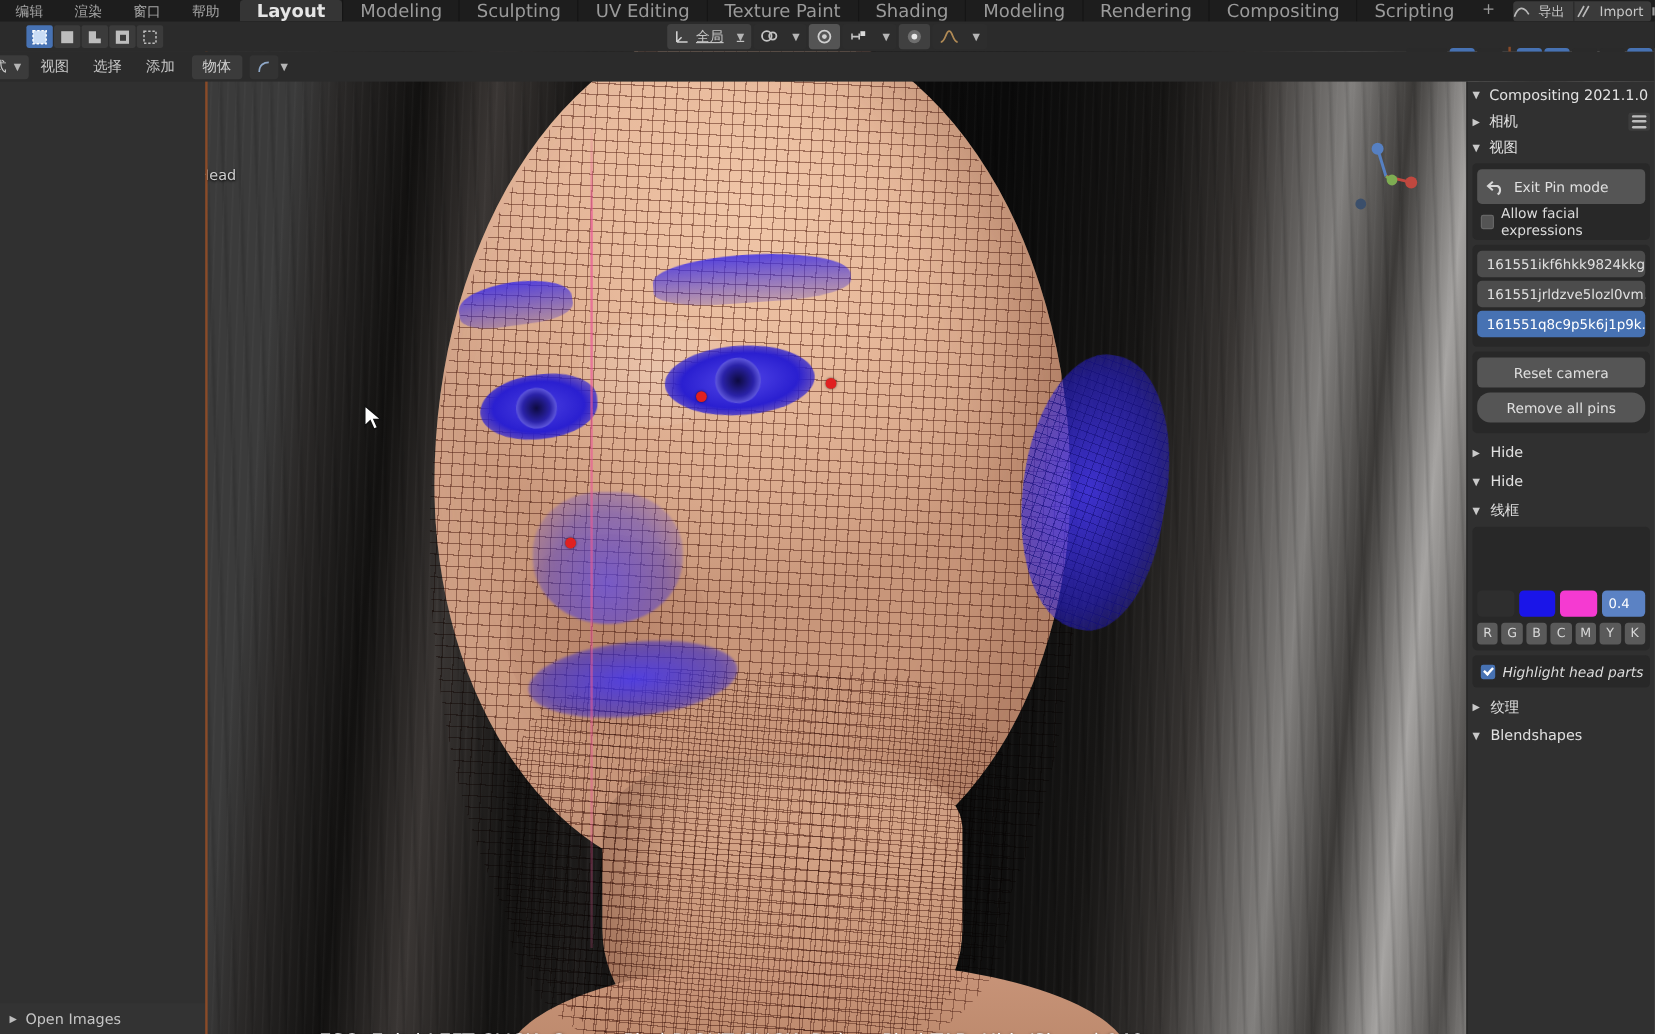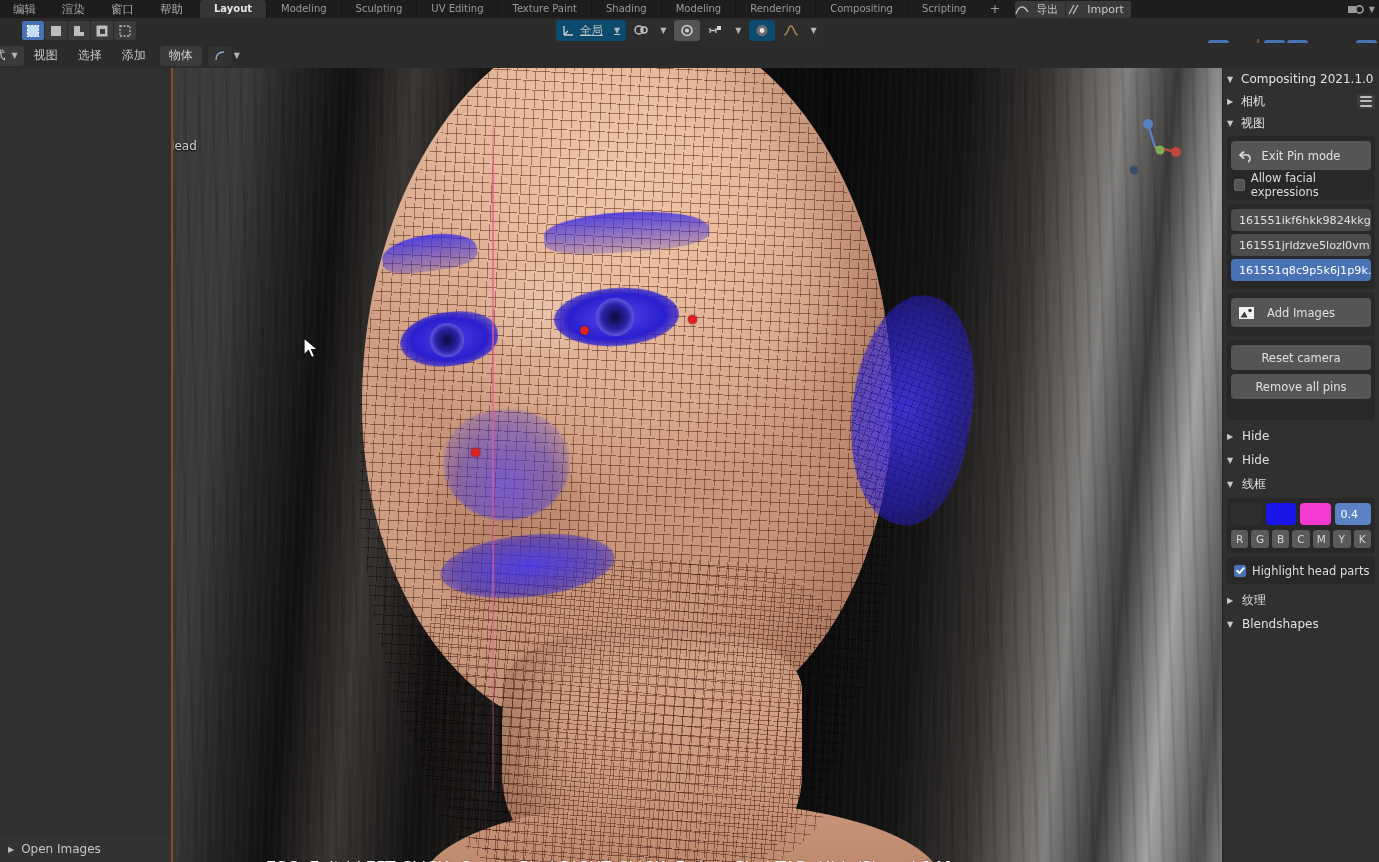--- a/index.html
+++ b/index.html
@@ -14,21 +14,21 @@
 
   
   .topbar {
     position: absolute; left: 0; top: 0; width: 1379px; height: 18px;
     background: #1d1d1d; display: flex; align-items: center;
     font-size: 11.5px; color: #9b9b9b; overflow: hidden;
   }
   .topmenu-item { padding: 0 13px; line-height: 18px; white-space: nowrap; color: #a8a8a8; }
   .wsp-tabs { display: flex; align-items: center; height: 18px; margin-left: 4px; }
   .wsp-tab {
-    padding: 0 14px; height: 18px; line-height: 18px; font-size: 10px;
+    padding: 0 14px; height: 18px; line-height: 18px; font-size: 15px;
     color: #9a9a9a; white-space: nowrap; border-left: 1px solid #151515;
   }
   .wsp-tab.active { background: #353535; color: #e6e6e6; font-weight: bold; border-radius: 3px 3px 0 0; border-left: none;}
   .wsp-plus { padding: 0 9px; color: #9a9a9a; font-size: 13px; line-height: 18px; }
   .ws-extra {
     display: flex; align-items: center; height: 17px; margin-left: 6px;
     background: #3a3a3a; border-radius: 3px; overflow: hidden;
   }
   .ws-extra span { font-size: 11px; color: #c7c7c7; padding: 0 7px; line-height: 17px; white-space: nowrap;}
   .ws-sep { width: 1px; height: 17px; background: #2a2a2a; }
@@ -45,21 +45,21 @@
     display: flex; align-items: center; justify-content: center;
   }
   .selbtn.on { background: #4772b3; }
   .snapgroup {
     position: absolute; left: 556px; top: 2px; display: flex; align-items: center; height: 21px; gap: 2px;
   }
   .pilldark {
     background: #2d2d2d; border-radius: 3px; height: 21px; display: flex;
     align-items: center; color: #c3c3c3; font-size: 11.5px; padding: 0 6px; gap: 5px;
   }
-  .pilldark.sel { background: #0c4a6e; text-decoration: underline; }
+  .pilldark.sel { background: #404040; text-decoration: underline; }
   .pilltoggle { background: #545454; }
   .caret { font-size: 8px; color: #b5b5b5; margin-left: 6px; }
 
   .headright { position: absolute; right: 2px; top: 21px; display: flex; align-items: center; gap: 2px; }
   .hbtn { height: 20px; min-width: 21px; background: #303030; border-radius: 3px;
           display: flex; align-items: center; justify-content: center; padding: 0 3px; }
   .hbtn.blue { background: #4772b3; }
   .hbtn.dk { background: #2a2a2a; }
   .vdiv { width: 2px; height: 22px; background: #8a4b28; margin: 0 3px; }
 
@@ -223,21 +223,21 @@
     padding:0 4px; gap:4px; color:#e0e0e0; font-size:11.2px; overflow:hidden; white-space:nowrap;
   }
   .imgrow.sel { background:#4772b3; color:#fff; }
   .slider {
     height:21px; background:#545454; border-radius:4px; margin-bottom:4px; position:relative; overflow:hidden;
     display:flex; align-items:center; padding:0 7px; color:#e4e4e4; font-size:11.2px;
   }
   .slider .fill { position:absolute; left:0; top:0; bottom:0; background:#4772b3; }
   .slider .lbl { position:relative; z-index:2; }
   .slider .val { position:relative; z-index:2; margin-left:auto; }
-  .swatches { display:flex; gap:4px; margin-bottom:5px; }
+  .swatches { display:flex; gap:4px; margin-bottom:5px;margin-top:48px; }
   .sw { height:22px; border-radius:4px; flex:1; }
   .sw.num { background:#5b82c4; color:#fff; font-size:11px; display:flex; align-items:center; padding-left:6px; }
   .chanrow { display:flex; gap:3px; }
   .chan { flex:1; height:18px; background:#5a5a5a; border-radius:3px; color:#d8d8d8; font-size:10.5px;
           display:flex; align-items:center; justify-content:center; }
   .sectitle { display:flex; align-items:center; gap:6px; height:24px; padding-left:4px; color:#e0e0e0; font-size:12px; }
   .sectitle .tri { font-size:8px; color:#c9c9c9; width:9px; }
   .pinicon { display:inline-block; }
 </style>
 </head>
@@ -541,38 +541,26 @@
       </div>
       <div class="imgrow sel">
         <svg class="pinicon" width="12" height="12" viewBox="0 0 12 12">
           <path d="M7,1 L11,5 L8.6,5.6 L6.2,8 L4,5.8 L6.4,3.4 Z" fill="#fff"></path>
             <path d="M5.5,6.5 L1.5,10.5" stroke="#fff" stroke-width="1.3"></path>
         </svg>
         <span>161551q8c9p5k6j1p9k...</span>
       </div>
     </div>
 
-    <div class="sb-box">
-      <div class="btn tall">
-        <span class="lead">
-          <svg width="17" height="15" viewBox="0 0 17 15">
-            <rect x="1" y="1.5" width="15" height="12" fill="#f0f0f0"></rect>
-            <path d="M2.5,12 L6.5,6 L9.5,12 Z" fill="#3a3a3a"></path>
-            <circle cx="12" cy="5" r="1.8" fill="#3a3a3a"></circle>
-          </svg>
-        </span>
-        <span>Add Images</span>
-      </div>
-    </div>
 
     <div class="sb-box">
       <div class="btn">
         <span>Reset camera</span>
       </div>
-      <div class="btn" style="margin-bottom:16px;">
+      <div class="btn" style="margin-bottom:4px;border-radius:11px;">
         <span>Remove all pins</span>
       </div>
     </div>
 
     <div class="sectitle">
       <span class="tri">▶</span>
       <span>Hide</span>
     </div>
 
     <div class="sectitle">
@@ -597,21 +585,21 @@
         <div class="chan">R</div>
         <div class="chan">G</div>
         <div class="chan">B</div>
         <div class="chan">C</div>
         <div class="chan">M</div>
         <div class="chan">Y</div>
         <div class="chan">K</div>
       </div>
     </div>
 
-    <div class="sb-box" style="padding:3px 4px;">
+    <div class="sb-box" style="padding:3px 4px;font-style:italic;">
       <div class="chkrow">
         <span class="chk on"></span>
         <span>Highlight head parts</span>
       </div>
     </div>
 
     <div class="sectitle">
       <span class="tri">▶</span>
       <span>纹理</span>
     </div>

